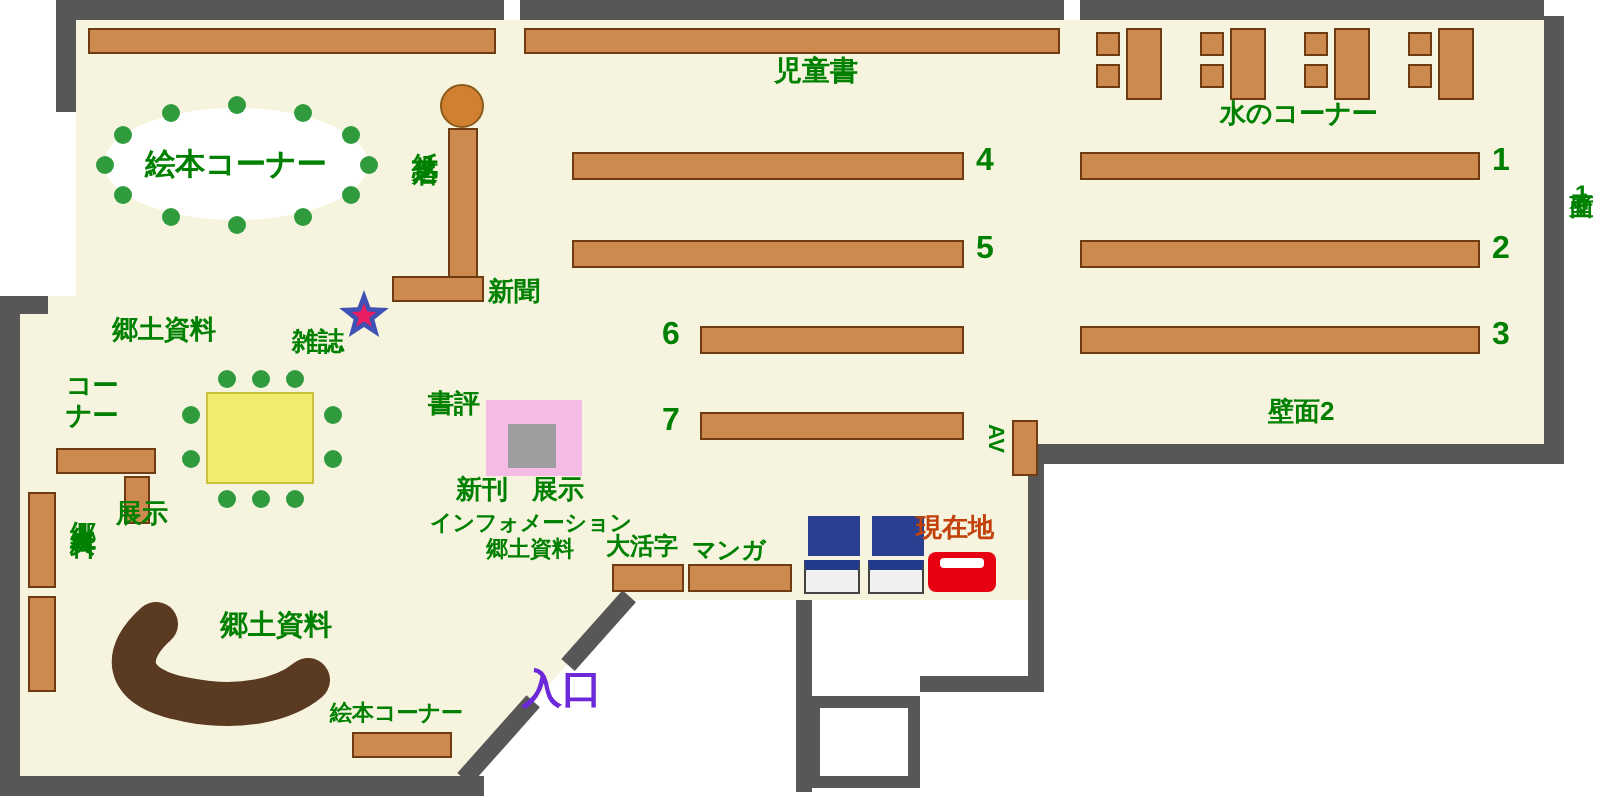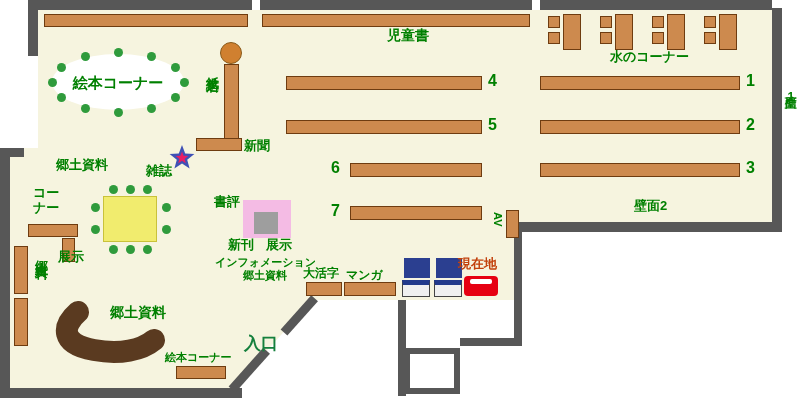--- a/index.html
+++ b/index.html
@@ -116,21 +116,21 @@
     <span>展示</span>
   </div>
   <div class="lbl" style="left:215px;top:256px;font-size:11px">インフォメーション</div>
   <div class="lbl" style="left:243px;top:269px;font-size:11px">郷土資料</div>
   <div class="lbl" style="left:303px;top:267px;font-size:12px">大活字</div>
   <div class="lbl" style="left:346px;top:269px;font-size:12px">マンガ</div>
   <div class="lbl vr" style="left:491px;top:212px;font-size:11px">AV</div>
   <div class="lbl" style="left:458px;top:257px;color:#c2410c">現在地</div>
   <div class="lbl" style="left:110px;top:304px;font-size:14px">郷土資料</div>
   <div class="lbl" style="left:165px;top:351px;font-size:11px">絵本コーナー</div>
-  <div class="lbl" style="left:244px;top:334px;font-size:17px;color:#15803d">入口</div>
+  <div class="lbl" style="left:261px;top:334px;font-size:20px;color:#6d28d9">入口</div>
   <div class="lbl" style="left:634px;top:199px">壁面2</div>
 
   <div class="num" style="left:488px;top:72px">4</div>
   <div class="num" style="left:488px;top:116px">5</div>
   <div class="num" style="left:331px;top:159px">6</div>
   <div class="num" style="left:331px;top:202px">7</div>
   <div class="num" style="left:746px;top:72px">1</div>
   <div class="num" style="left:746px;top:116px">2</div>
   <div class="num" style="left:746px;top:159px">3</div>
 

